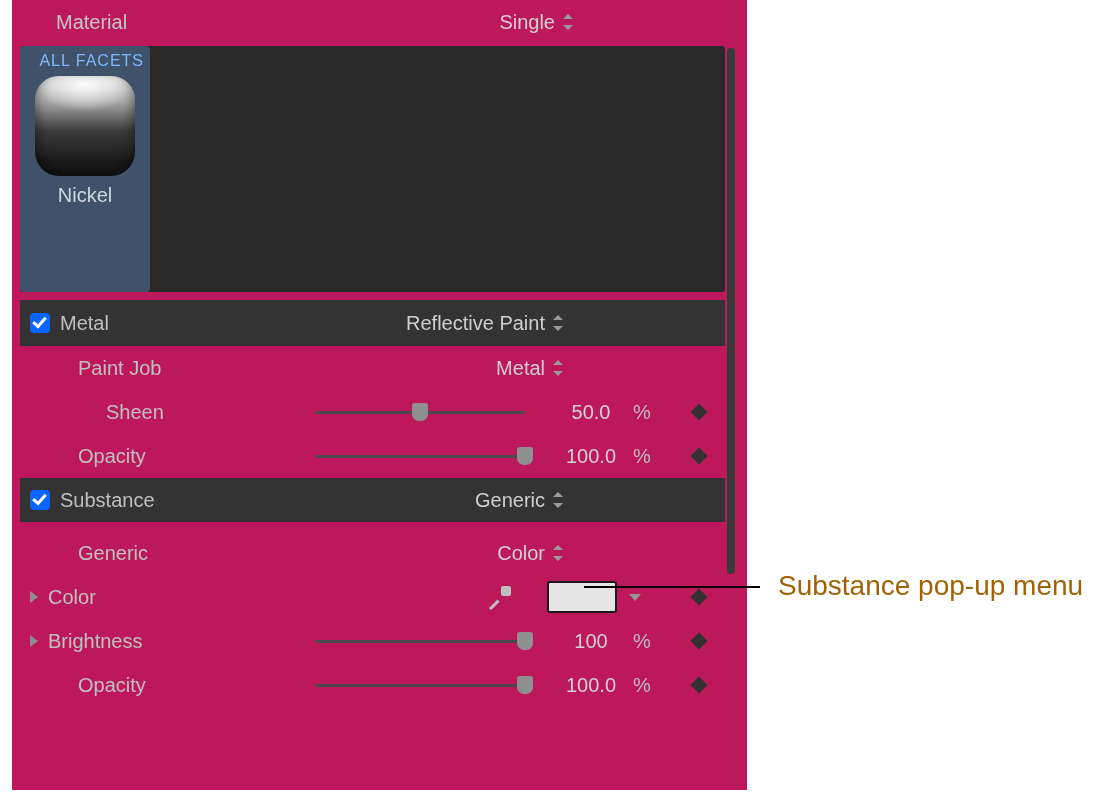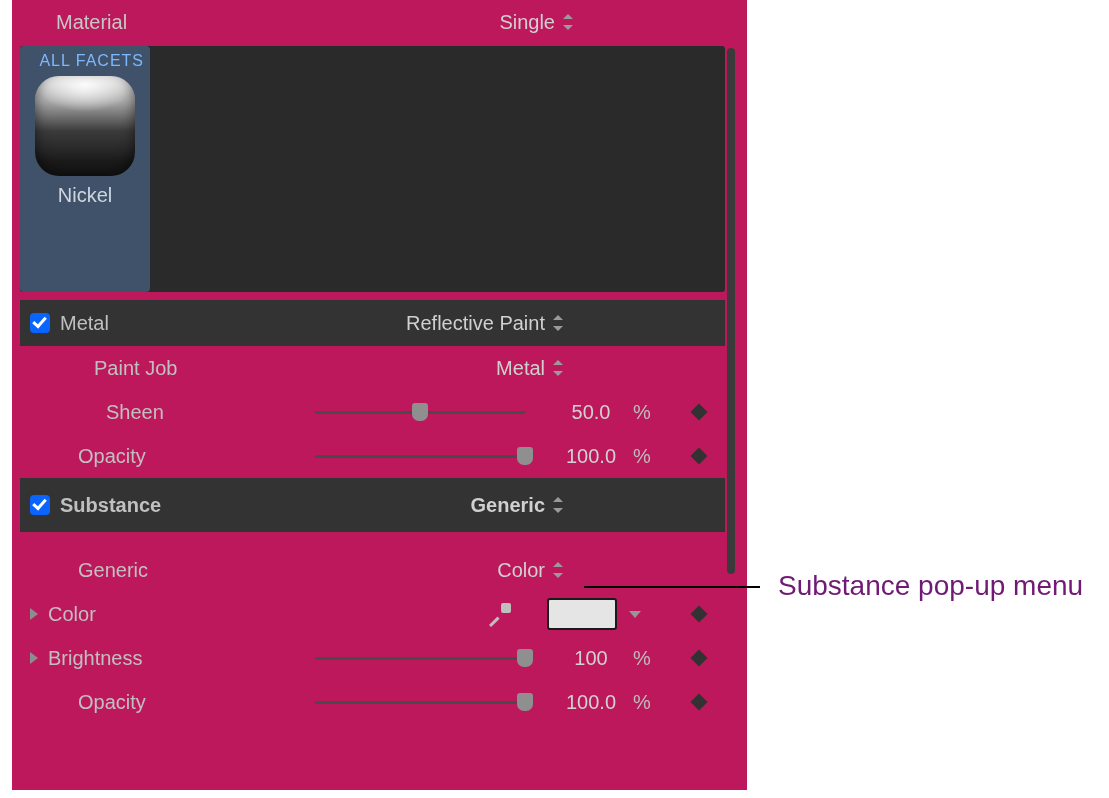--- a/index.html
+++ b/index.html
@@ -259,21 +259,21 @@
     top: 586px;
     width: 176px;
     height: 2px;
     background: #000;
   }
   .callout-text {
     position:absolute;
     left: 778px;
     top: 570px;
     font-size: 28px;
-    color: #701a75;
+    color: #a16207;
     white-space: nowrap;
   }
 </style>
 </head>
 <body>
 
 <div class="stage">
   <div class="panel">
 
     <div class="scrollbar"></div>
@@ -297,21 +297,21 @@
 
     <div class="row section-bg-lt param-row" style="height:46px; margin:0 22px 0 8px;">
       <span class="check"></span>
       <span class="param-label">Metal</span>
       <span class="popup popup-align-right">
         <span class="popup-text">Reflective Paint</span>
         <span class="stepper-icon"></span>
       </span>
     </div>
 
-    <div class="row param-row" style="height:44px; margin:0 22px 0 8px;gap:16px;">
+    <div class="row param-row" style="height:44px; margin:0 22px 0 8px;">
       <span class="spacer22"></span>
       <span class="param-label param-label-indent">Paint Job</span>
       <span class="popup popup-align-right">
         <span class="popup-text">Metal</span>
         <span class="stepper-icon"></span>
       </span>
     </div>
 
 
     <div class="row" style="height:44px; margin:0 22px 0 8px;gap:28px;">
@@ -339,21 +339,21 @@
           <div class="slider-thumb" style="left:100%"></div>
         </div>
         <span class="value-number">100.0</span>
         <span class="value-unit">%</span>
         <span class="kf-space">
             <span class="kf-diamond"></span>
           </span>
       </div>
     </div>
 
-    <div class="row section-bg-lt param-row" style="height:54px; margin:0 22px 16px 8px;font-weight:bold;">
+    <div class="row section-bg-lt param-row" style="height:44px; margin:0 22px 9px 8px;">
       <span class="check"></span>
       <span class="param-label">Substance</span>
       <span class="popup popup-align-right">
         <span class="popup-text">Generic</span>
         <span class="stepper-icon"></span>
       </span>
     </div>
 
     <div class="row param-row" style="height:44px; margin:0 22px 0 8px;">
       <span class="spacer22"></span>

